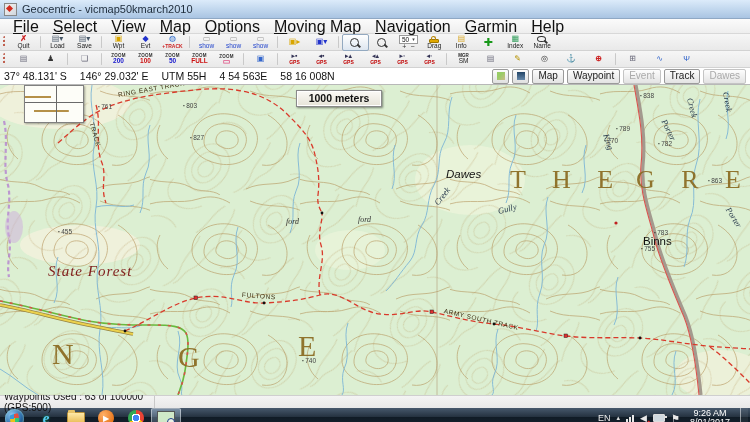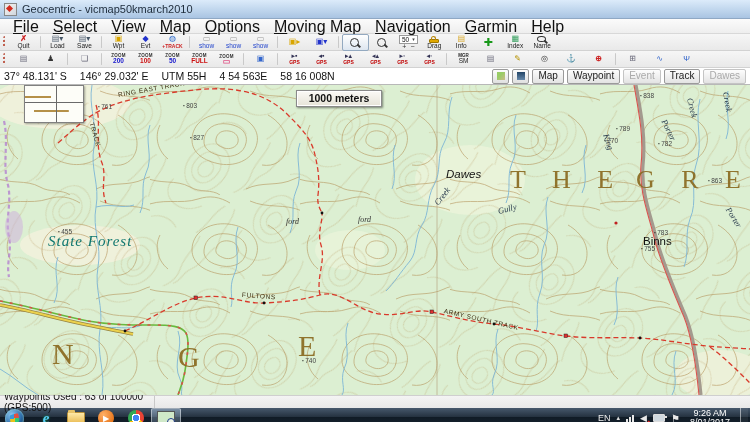--- a/index.html
+++ b/index.html
@@ -83,21 +83,21 @@
   .cico .sq2{width:8px;height:8px;background:linear-gradient(#246,#68a);}
   .cbtn{font-size:10px;height:13px;line-height:12px;padding:0 5px;border:1px solid #9a9a9a;
     border-radius:2px;background:linear-gradient(#fdfdfd,#e3e3e3);color:#222;}
   .cbtn.disabled{color:#aaa;border-color:#c4c4c4;}
 
   
   #map{position:relative;height:310px;background:#dcefd2;overflow:hidden;cursor:crosshair;}
   #map svg{position:absolute;left:0;top:0;}
   #map-labels{position:absolute;inset:0;}
   .mlabel{position:absolute;white-space:nowrap;transform-origin:left center;}
-  .lbl-forest{font:italic 15px "Liberation Serif",serif;color:#0f766e;letter-spacing:1px;}
+  .lbl-forest{font:italic 15px "Liberation Serif",serif;color:#7f1d1d;letter-spacing:1px;margin-top:30px;}
   .lbl-place{font:11.5px "Liberation Sans",sans-serif;color:#111;}
   .lbl-creek{font:italic 8.5px "Liberation Serif",serif;color:#26374a;}
   .lbl-big{font:26px "Liberation Serif",serif;color:#8a6a20;letter-spacing:10px;opacity:.92;}
   .lbl-bigl{font:30px "Liberation Serif",serif;color:#8a6a20;opacity:.92;}
   .lbl-track{font:6.5px "Liberation Sans",sans-serif;color:#3d2d12;letter-spacing:.6px;}
   .lbl-ford{font:italic 8px "Liberation Serif",serif;color:#333;}
   .lbl-spot{font:6.5px "Liberation Sans",sans-serif;color:#444;}
   .lbl-spot::before{content:"·";font-weight:bold;color:#111;margin-right:1px;}
   .scalebox{position:absolute;left:296px;top:5px;width:84px;height:15px;text-align:center;
     background:linear-gradient(#fbfaf6,#e6e3d8);border:1px solid #8a8a8a;

